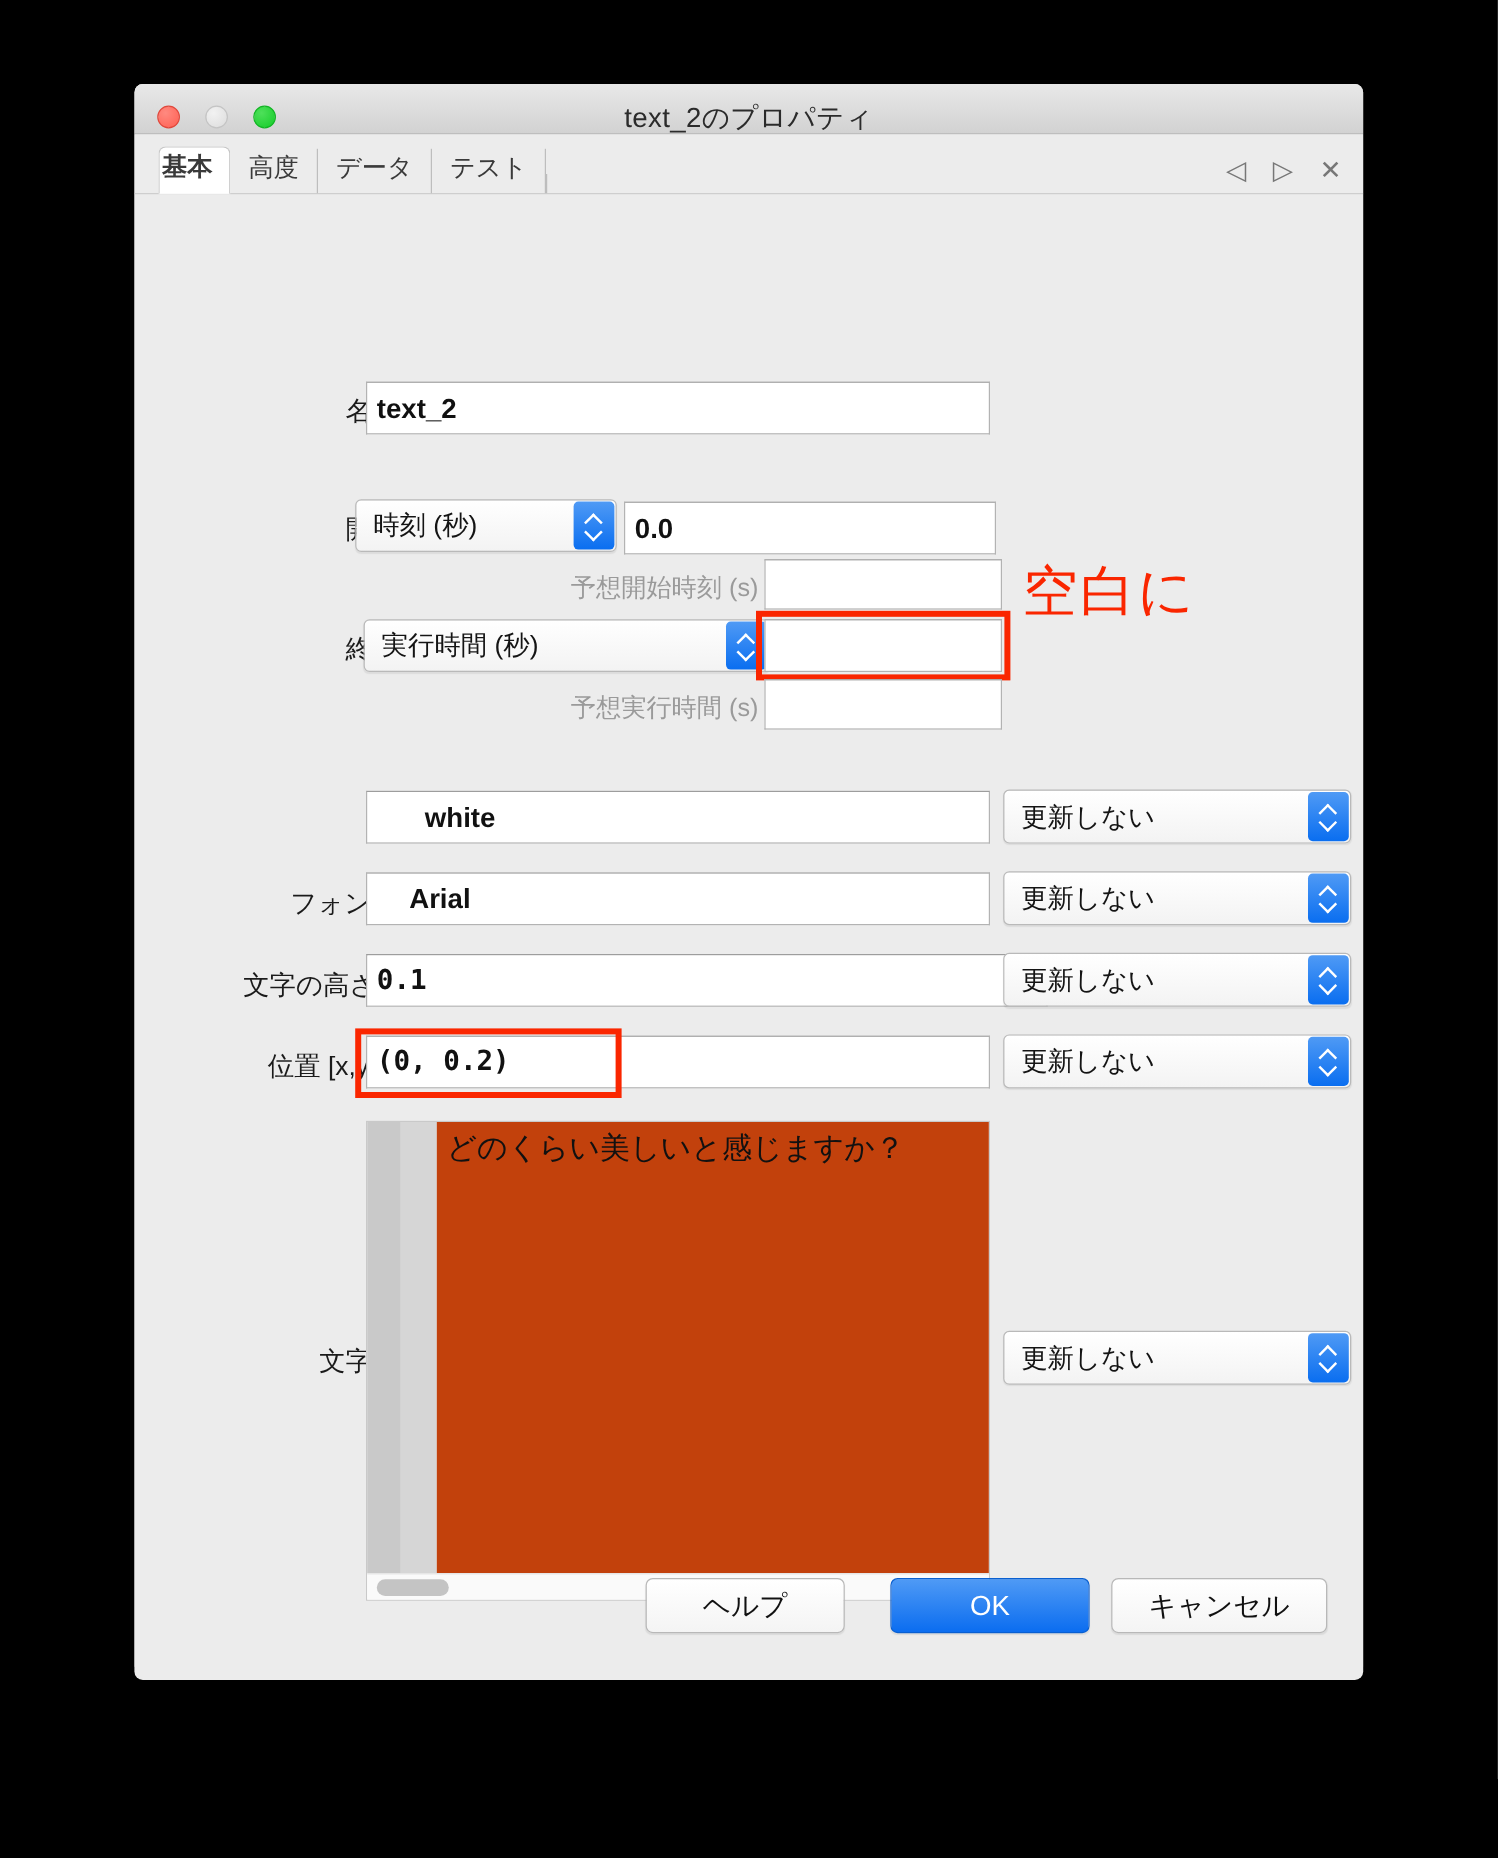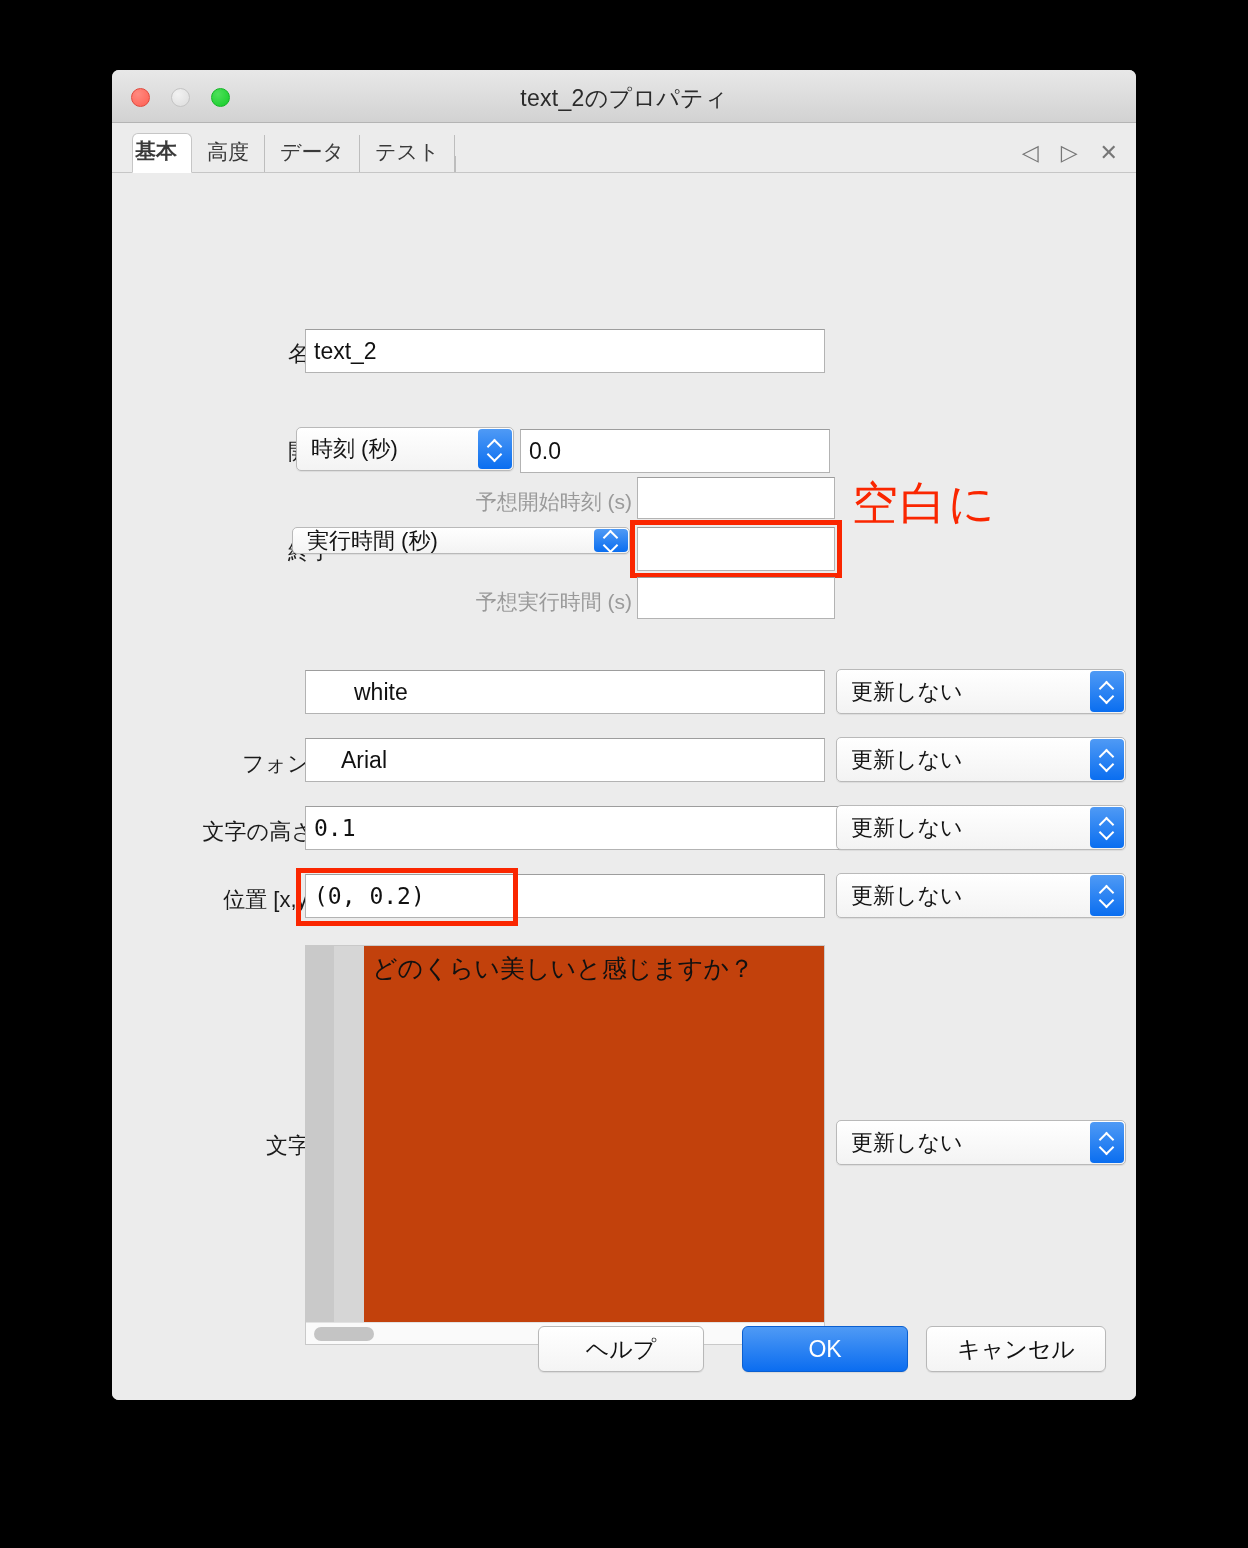--- a/index.html
+++ b/index.html
@@ -17,21 +17,21 @@
     width: 1024px; height: 1330px;
     background: #ececec;
     border-radius: 7px;
     overflow: hidden;
     box-shadow: 0 3px 14px rgba(0,0,0,0.55);
   }
 
   
   #titlebar {
     position: relative;
-    height: 53px;
+    height: 42px;
     background: linear-gradient(to bottom, #e8e8e8 0%, #d2d2d2 100%);
     border-bottom: 1px solid #b4b4b4;
   }
   .traffic {
     position: absolute; top: 18px;
     width: 19px; height: 19px; border-radius: 50%;
   }
   .tl-close  { left: 19px;  background: radial-gradient(circle at 35% 30%, #ff8a80, #ff5f52); border: 1px solid #e0483c; }
   .tl-min    { left: 59px;  background: radial-gradient(circle at 35% 30%, #f2f2f2, #dcdcdc); border: 1px solid #c4c4c4; }
   .tl-max    { left: 99px;  background: radial-gradient(circle at 35% 30%, #4ee05a, #14cc28); border: 1px solid #12b524; }
@@ -95,21 +95,21 @@
   .label.dim { color: #9a9a9a; }
 
   .tfield {
     position: absolute;
     background: #fff;
     border: 1px solid #b3b3b3;
     border-top-color: #9d9d9d;
     font-size: 23px;
     color: #111;
     padding: 0 8px;
-    display: flex; align-items: center;
+    display: flex; align-items: center; font-weight: bold;
   }
   .tfield.mono {
     font-family: "DejaVu Sans Mono", "Liberation Mono", monospace;
     font-size: 23px;
   }
 
   
   .popup {
     position: absolute;
     background: linear-gradient(to bottom, #ffffff, #f3f3f3);
@@ -256,21 +256,21 @@
         <i class="chev up"></i>
           <i class="chev down"></i>
       </span>
     </div>
     <div class="tfield" style="left:408px; top:256px; width:310px; height:44px;">0.0</div>
 
     <div class="label dim" style="left:220px; top:318px; width:300px; font-size:21px;">予想開始時刻 (s)</div>
     <div class="tfield" style="left:525px; top:304px; width:198px; height:42px;"></div>
 
     <div class="label" style="left:60px; top:368px; width:160px;">終了</div>
-    <div class="popup" style="left:180px; top:354px; width:338px; height:27px;text-align:right;">
+    <div class="popup" style="left:191px; top:354px; width:338px; height:44px;text-align:right;">
       <span>実行時間 (秒)</span>
       <span class="stepper">
         <i class="chev up"></i>
           <i class="chev down"></i>
       </span>
     </div>
     <div class="tfield" style="left:525px; top:354px; width:198px; height:44px;"></div>
     <div class="redbox" style="left:518px; top:347px; width:212px; height:58px;"></div>
 
     <div class="label dim" style="left:220px; top:418px; width:300px; font-size:21px;">予想実行時間 (s)</div>

